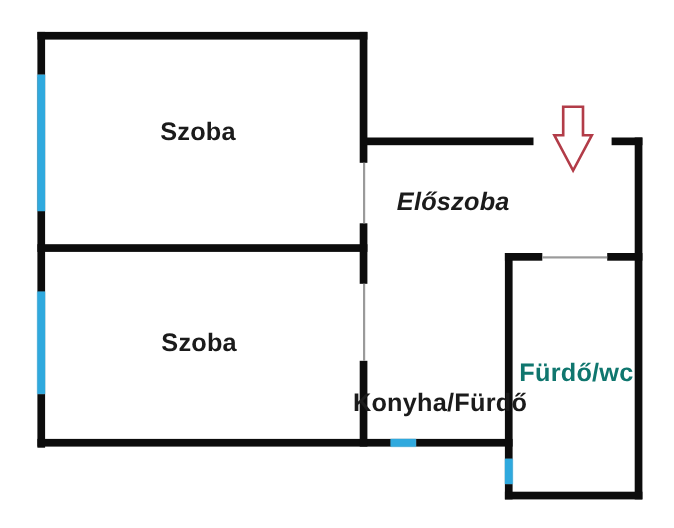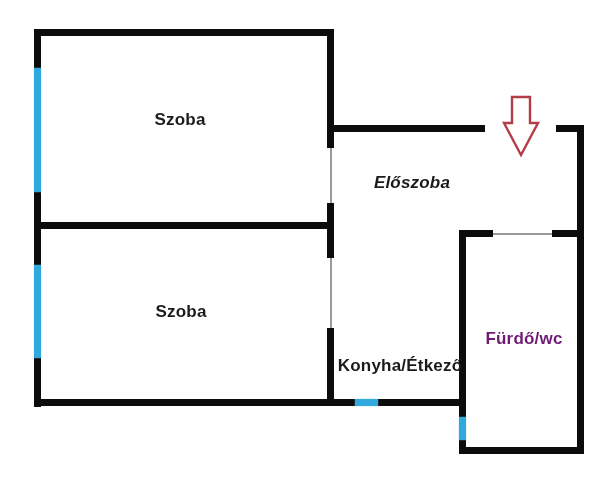--- a/index.html
+++ b/index.html
@@ -25,21 +25,21 @@
     box-shadow: 0 0 1px #8fd0ec;
   }
   .door-line {
     position: absolute;
     background: #9a9a9a;
   }
   .room-label {
     position: absolute;
     transform: translate(-50%, -50%);
     font-weight: bold;
-    font-size: 17px;
+    font-size: 23px;
     color: #1b1b1b;
     white-space: nowrap;
     letter-spacing: 0.2px;
   }
   #arrow-svg {
     position: absolute;
     left: 0;
     top: 0;
     pointer-events: none;
   }
@@ -72,19 +72,19 @@
     </div>
   <div id="doors-layer">
       <div class="door-line" style="left: 330px; top: 148px; width: 1.6px; height: 55px; background: rgb(154, 154, 154);"></div>
       <div class="door-line" style="left: 330px; top: 258px; width: 1.6px; height: 70px; background: rgb(154, 154, 154);"></div>
       <div class="door-line" style="left: 493px; top: 233px; width: 59px; height: 1.6px; background: rgb(154, 154, 154);"></div>
     </div>
   <div id="labels-layer">
       <div class="room-label" style="left: 180px; top: 120px; color: rgb(27, 27, 27);">Szoba</div>
       <div class="room-label" style="left: 181px; top: 312px; color: rgb(27, 27, 27);">Szoba</div>
       <div class="room-label" style="left: 412px; top: 183px; color: rgb(27, 27, 27); font-style: italic;">Előszoba</div>
-      <div class="room-label" style="left: 400px; top: 366px; color: rgb(27, 27, 27);">Konyha/Étkező</div>
-      <div class="room-label" style="left: 524px; top: 339px; color: #701a75; text-align: center;">Fürdő/wc</div>
+      <div class="room-label" style="left: 400px; top: 366px; color: rgb(27, 27, 27);">Konyha/Fürdő</div>
+      <div class="room-label" style="left: 524px; top: 339px; color: #0f766e; text-align: center;">Fürdő/wc</div>
     </div>
   <svg id="arrow-svg" width="613" height="480" viewBox="0 0 613 480">
     <polygon id="arrow-polygon" fill="#ffffff" stroke-linejoin="miter" points="512,97 530,97 530,123 538,123 521,155 504,123 512,123" stroke="#b23c48" stroke-width="2.4"></polygon>
   </svg>
 </div>
 
 </body></html>

